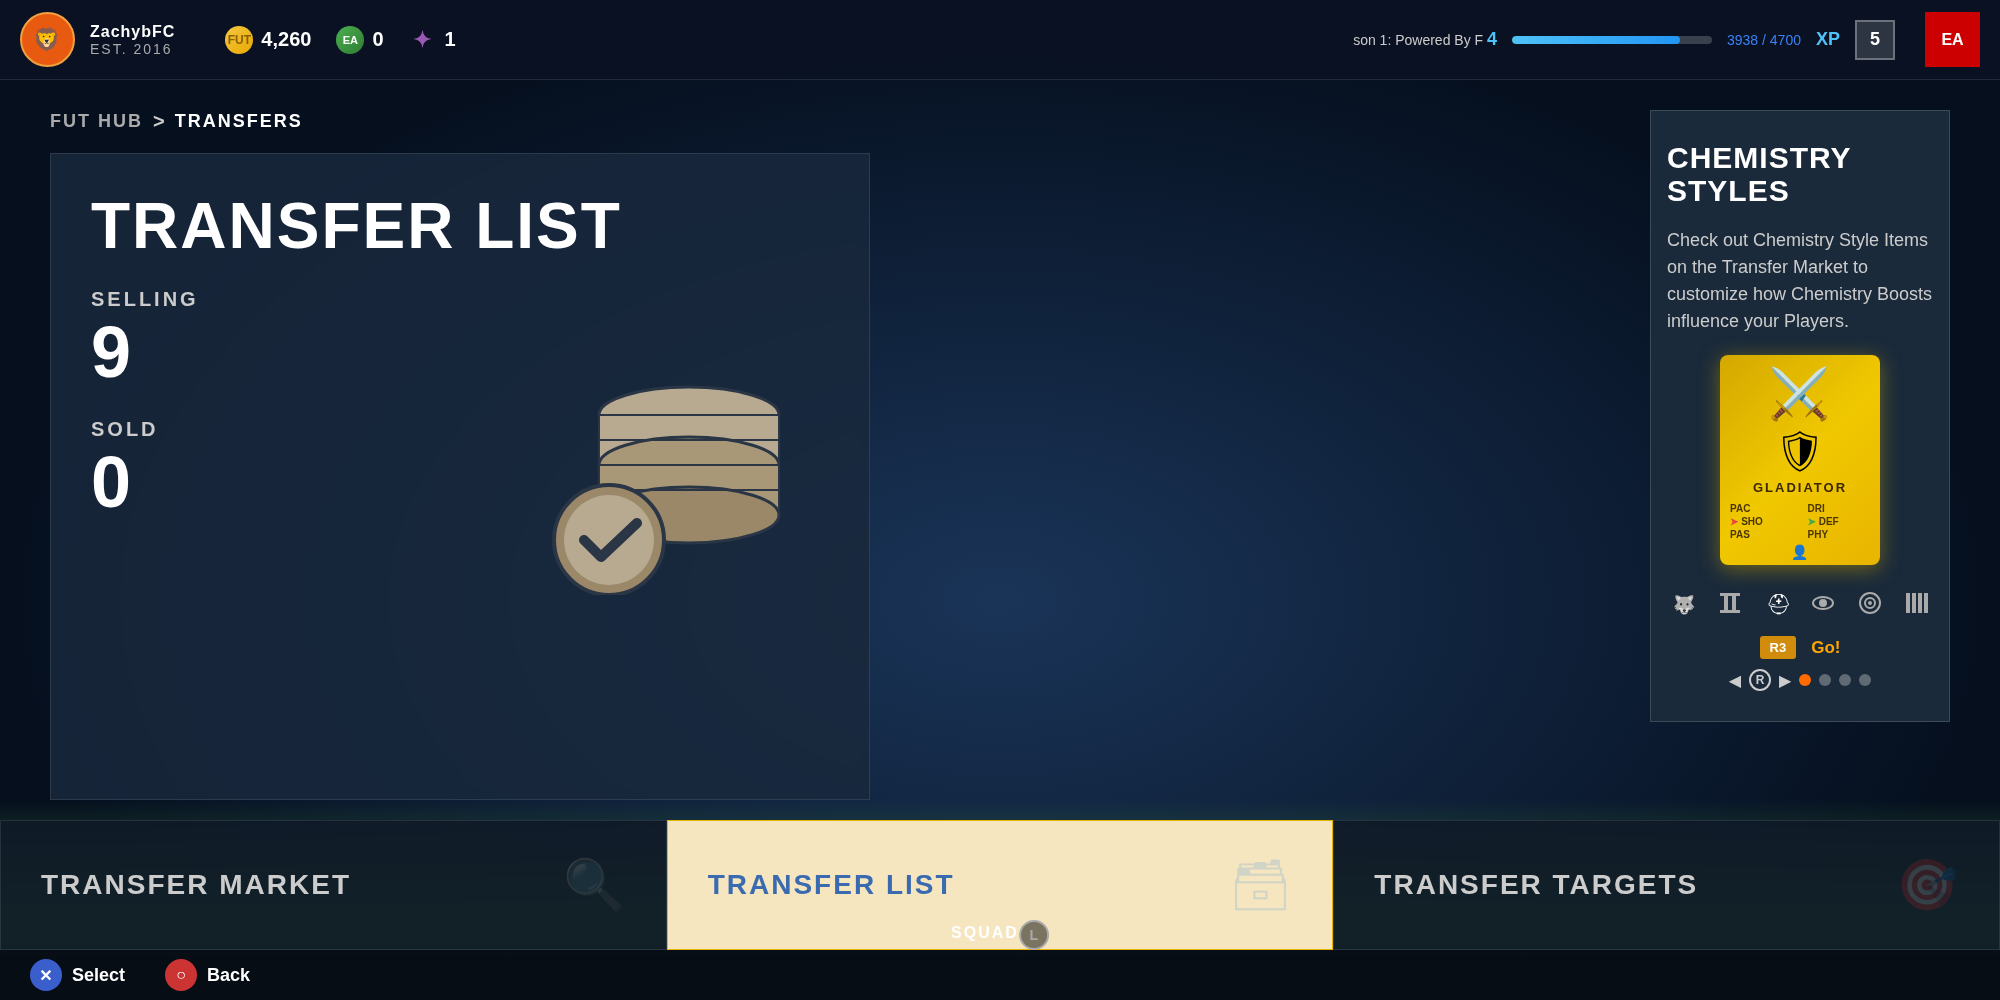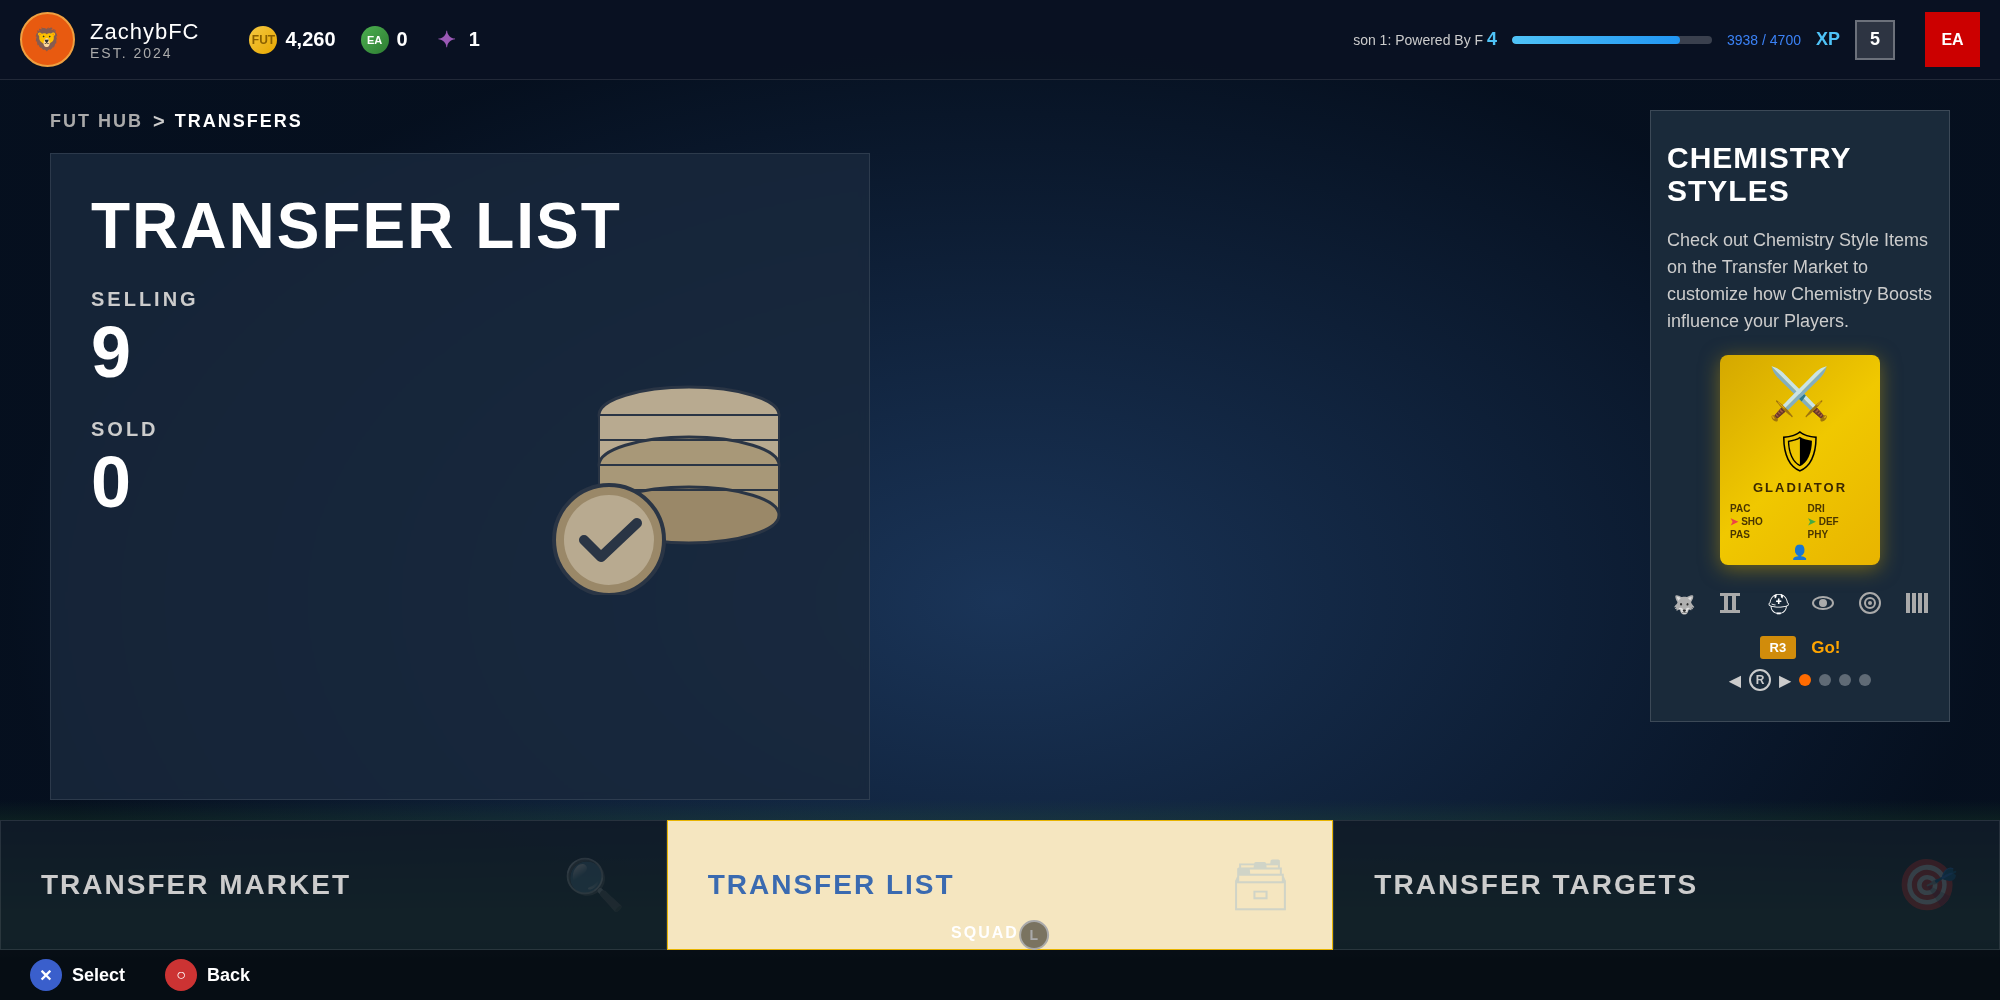--- a/index.html
+++ b/index.html
@@ -78,22 +78,22 @@
       justify-content: center;
       margin-right: 15px;
       font-size: 22px;
       color: white;
       font-weight: 900;
       border: 2px solid #f0a040;
     }
 
     .club-name {
       color: white;
-      font-size: 22px;
-      font-weight: 400;
+      font-size: 16px;
+      font-weight: 700;
       letter-spacing: 1px;
       margin-right: 30px;
     }
 
     .est-text {
       color: #aaa;
       font-size: 14px;
       font-weight: 400;
       letter-spacing: 2px;
     }
@@ -620,21 +620,21 @@
   <span class="light-dot small"></span>
   <span class="light-dot small"></span>
 </div>
 
 <div class="header-bar">
   <div class="club-logo">🦁</div>
   <div>
     <div class="club-name">ZachybFC</div>
     <div class="est-text">
       <span>EST.</span>
-      <span>2024</span>
+      <span>2016</span>
     </div>
   </div>
 
   <div class="currency-group">
     <div class="currency-item">
       <div class="coin-icon">FUT</div>
       <span>4,260</span>
     </div>
     <div class="currency-item">
       <div class="points-icon">EA</div>

